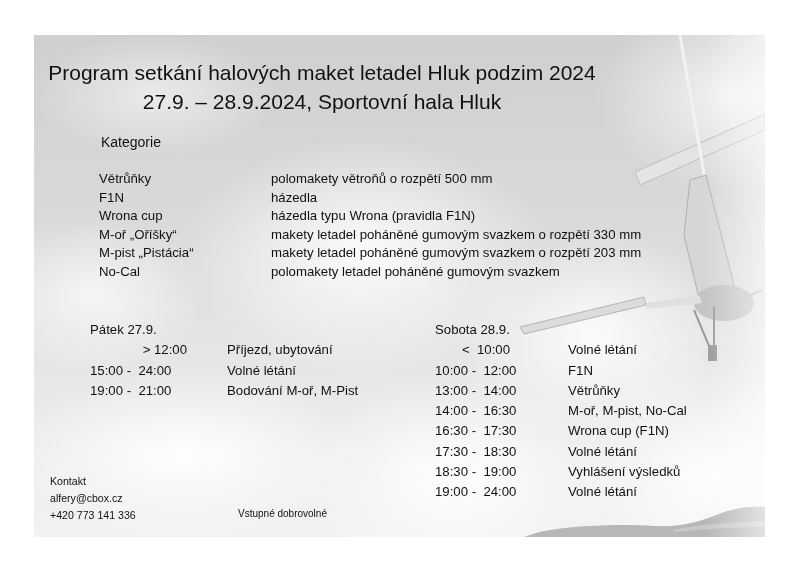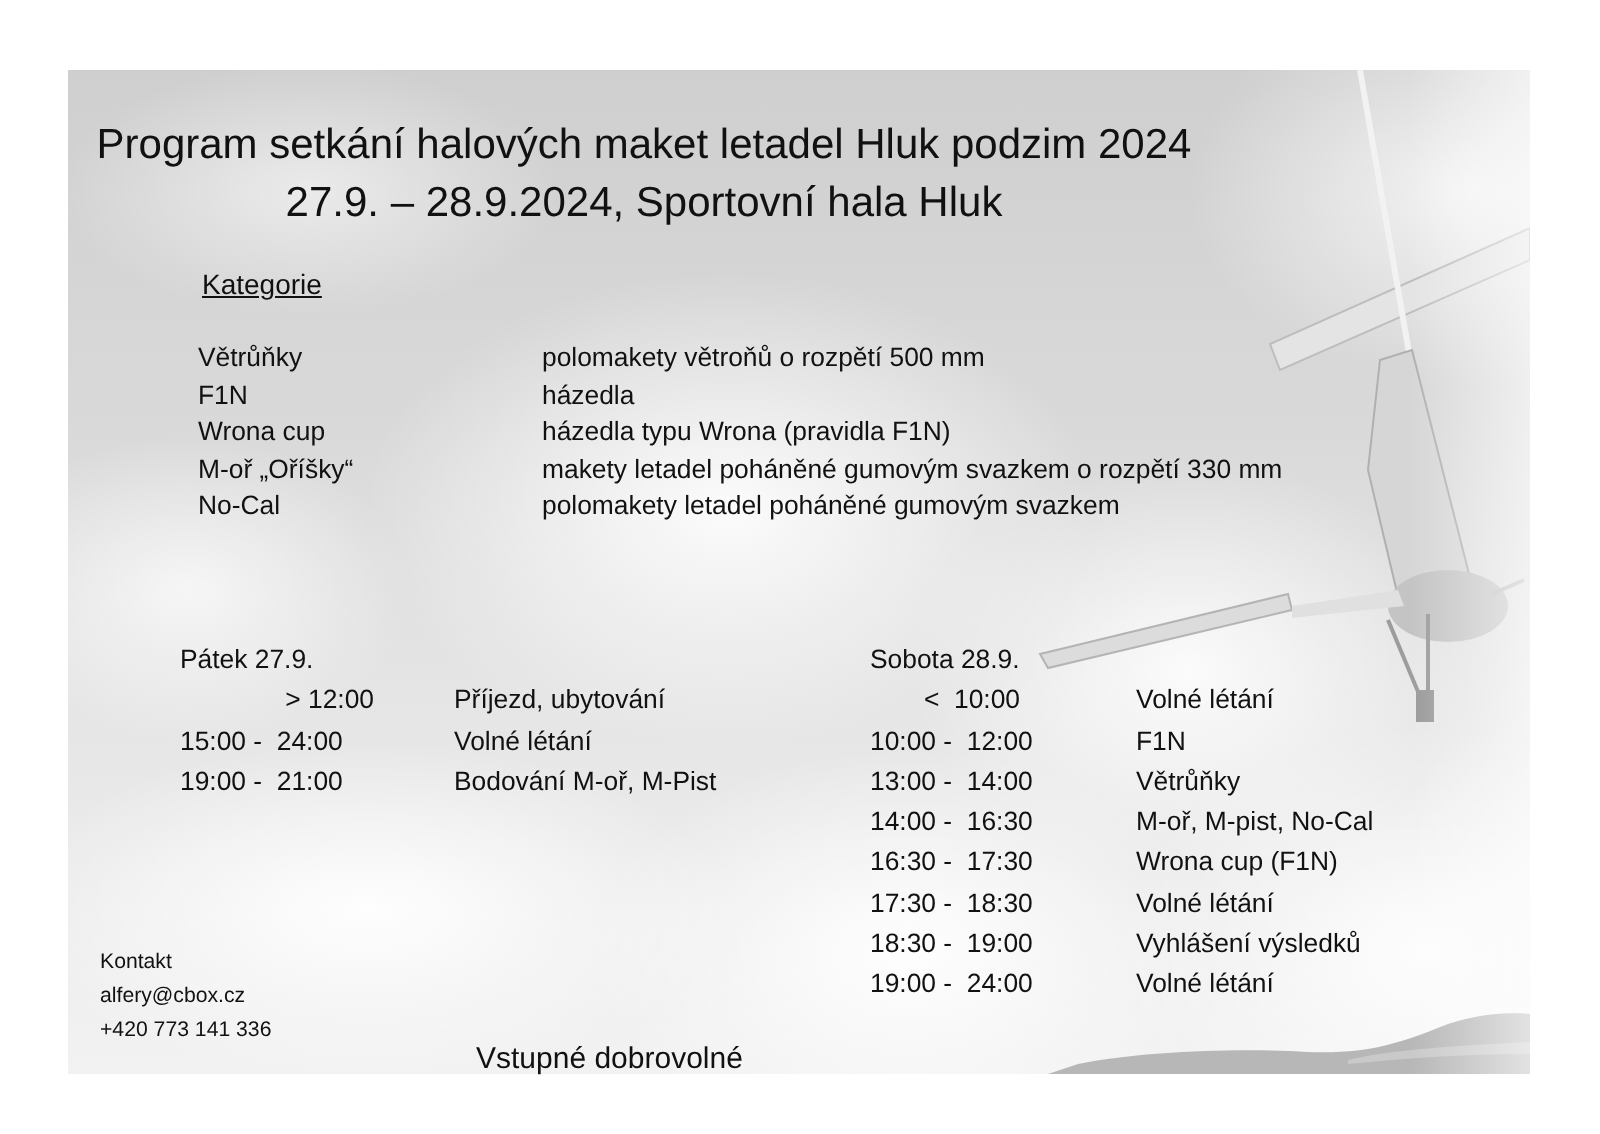--- a/index.html
+++ b/index.html
@@ -61,21 +61,20 @@
       line-height: 29px;
       color: #111;
     }
     .title-block div { white-space: nowrap; }
 
     .section-heading {
       position: absolute;
       left: 101px;
       top: 134px;
       font-size: 14px;
-      text-decoration: underline;
     }
     .categories {
       position: absolute;
       left: 99px;
       top: 170px;
       font-size: 13.2px;
       line-height: 18.6px;
     }
     .cat-row { display: flex; white-space: nowrap; }
     .cat-name { width: 172px; }
@@ -100,22 +99,22 @@
     .contact {
       position: absolute;
       left: 50px;
       top: 473px;
       font-size: 10.6px;
       line-height: 17px;
     }
     .entry {
       position: absolute;
       left: 238px;
-      top: 521px;
-      font-size: 15px;
+      top: 508px;
+      font-size: 10px;
     }
   </style>
 </head>
 <body>
 
 <div class="photo">
   <svg class="hill" viewBox="0 0 731 502" xmlns="http://www.w3.org/2000/svg">
     <path d="M 490 502 L 505 497 C 540 490, 590 489, 620 491 C 650 492, 665 487, 690 477 C 705 472, 720 471, 731 472 L 731 502 Z" fill="#b7b7b7"></path>
     <path d="M 640 495 C 660 490, 690 488, 731 486 L 731 492 C 700 492, 670 494, 640 497 Z" fill="#c9c9c9"></path>
   </svg>
@@ -158,20 +157,24 @@
   </div>
   <div class="cat-row">
     <span class="cat-name">Wrona cup</span>
     <span class="cat-desc">házedla typu Wrona (pravidla F1N)</span>
   </div>
   <div class="cat-row">
     <span class="cat-name">M-oř „Oříšky“</span>
     <span class="cat-desc">makety letadel poháněné gumovým svazkem o rozpětí 330 mm</span>
   </div>
   <div class="cat-row">
+    <span class="cat-name">M-pist „Pistácia“</span>
+    <span class="cat-desc">makety letadel poháněné gumovým svazkem o rozpětí 203 mm</span>
+  </div>
+  <div class="cat-row">
     <span class="cat-name">No-Cal</span>
     <span class="cat-desc">polomakety letadel poháněné gumovým svazkem</span>
   </div>
 </div>
 
 <div class="day-block fri">
   <div class="day-title">Pátek 27.9.</div>
   <div class="sched-row">
     <span class="sched-time right">&gt; 12:00</span>
     <span class="sched-act">Příjezd, ubytování</span>

